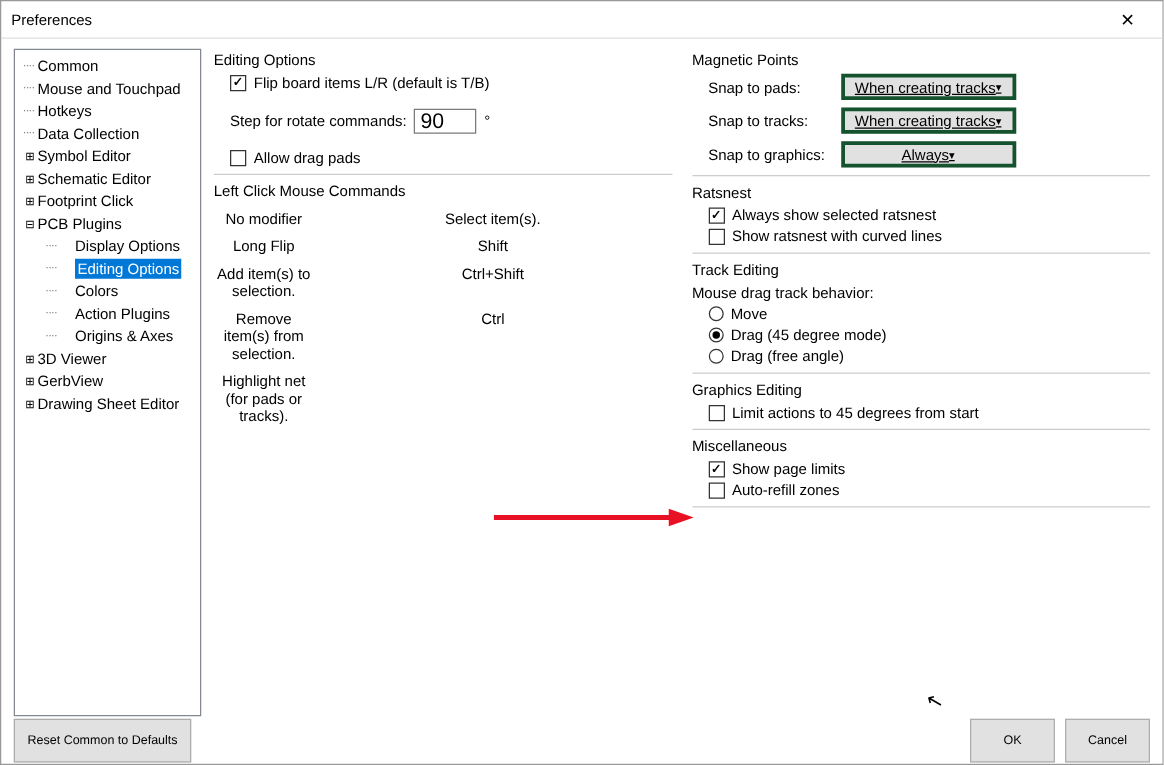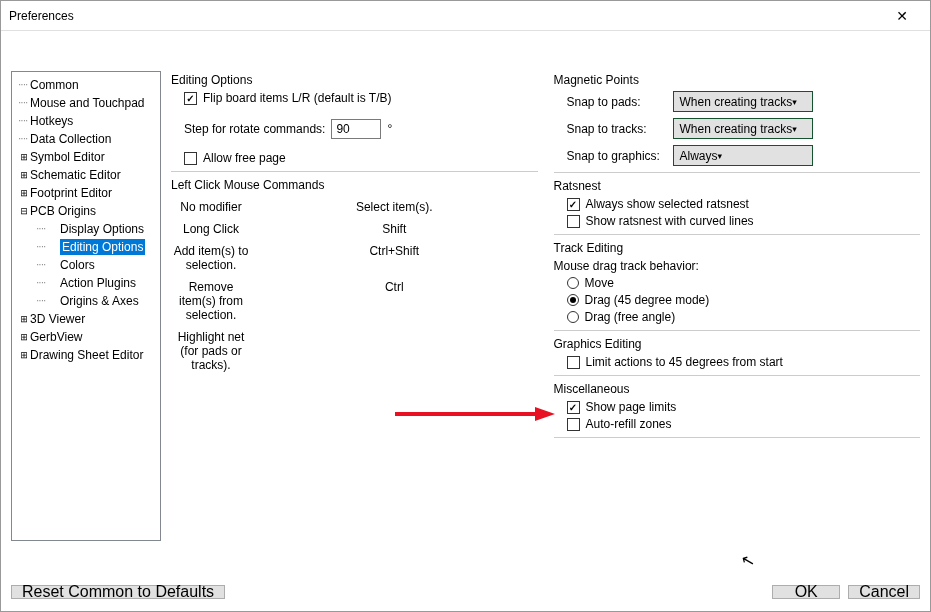--- a/index.html
+++ b/index.html
@@ -14,21 +14,20 @@
     overflow: hidden;
     position: relative;
   }
   .window {
     border: 1px solid #999;
     width: 931px;
     height: 612px;
     display: flex;
     flex-direction: column;
     background: #fff;
-    gap: 32px;
   }
   .titlebar {
     height: 30px;
     display: flex;
     align-items: center;
     padding: 0 8px;
     border-bottom: 1px solid #e0e0e0;
   }
   .titlebar .title { flex: 1; }
   .titlebar .close {
@@ -96,21 +95,21 @@
     justify-content: center;
     font-size: 11px;
     line-height: 11px;
     background: #fff;
   }
   .checkbox.checked::after { content: "✓"; color: #000; font-weight: bold; font-size: 10px; }
   input[type="text"] {
     border: 1px solid #7a7a7a;
     height: 20px;
     padding: 0 4px;
-    font-size: 12px;
+    font-size: 17px;
     font-family: inherit;
   }
   .hr {
     border: none;
     border-top: 1px solid #ccc;
     margin: 6px 0;
   }
   .kb-table { display: grid; grid-template-columns: 80px 1fr; row-gap: 8px; margin-top: 8px; text-align: center;}
   .radio {
     width: 12px; height: 12px;
@@ -121,48 +120,49 @@
     justify-content: center;
     background: #fff;
   }
   .radio.checked::after {
     content: "";
     width: 6px; height: 6px;
     background: #000;
     border-radius: 50%;
   }
   .select {
-    border: 1px solid #14532d;
+    border: 3px solid #14532d;
     background: #e1e1e1;
     height: 21px;
     width: 140px;
     display: inline-flex;
     align-items: center;
     padding: 0 6px;
-    justify-content: flex-start;
+    justify-content: center;
+    text-decoration: underline;
   }
   .select .arrow { font-size: 9px; }
   .label-col { width: 100px; display: inline-block; }
   .footer {
     height: 38px;
     display: flex;
     align-items: center;
     padding: 0 10px;
     gap: 8px;
   }
   .btn {
     border: 1px solid #adadad;
     background: #e1e1e1;
-    height: 14px;
+    height: 35px;
     min-width: 68px;
     padding: 0 10px;
     display: inline-flex;
     align-items: center;
     justify-content: center;
-    font-size: 16px;
+    font-size: 10px;
   }
   .footer .spacer { flex: 1; }
   .arrow-annot {
     position: absolute;
     left: 395px;
     top: 405px;
     width: 160px;
     height: 18px;
     pointer-events: none;
   }
@@ -205,25 +205,25 @@
       <div class="tree-item">
           <span class="expander">⊞</span>
           <span class="label">Symbol Editor</span>
         </div>
       <div class="tree-item">
           <span class="expander">⊞</span>
           <span class="label">Schematic Editor</span>
         </div>
       <div class="tree-item">
           <span class="expander">⊞</span>
-          <span class="label">Footprint Editor</span>
+          <span class="label">Footprint Click</span>
         </div>
       <div class="tree-item">
           <span class="expander">⊟</span>
-          <span class="label">PCB Origins</span>
+          <span class="label">PCB Plugins</span>
         </div>
       <div class="tree-item tree-child">
           <span class="dots">····</span>
           <span class="label">Display Options</span>
         </div>
       <div class="tree-item tree-child selected">
           <span class="dots">····</span>
           <span class="label">Editing Options</span>
         </div>
       <div class="tree-item tree-child">
@@ -259,28 +259,28 @@
           <span class="checkbox checked"></span>
           <span>Flip board items L/R (default is T/B)</span>
         </div>
         <div class="row" style="margin-top:14px">
           <span>Step for rotate commands:</span>
           <input type="text" style="width: 50px;" value="90">
           <span>°</span>
         </div>
         <div class="row" style="margin-top:12px">
           <span class="checkbox"></span>
-          <span>Allow free page</span>
+          <span>Allow drag pads</span>
         </div>
         <hr class="hr">
         <div class="section-title">Left Click Mouse Commands</div>
         <div class="kb-table">
           <div>No modifier</div>
             <div>Select item(s).</div>
-          <div>Long Click</div>
+          <div>Long Flip</div>
           <div>Shift</div>
             <div>Add item(s) to selection.</div>
           <div>Ctrl+Shift</div>
             <div>Remove item(s) from selection.</div>
           <div>Ctrl</div>
             <div>Highlight net (for pads or tracks).</div>
         </div>
       </div>
 
       <div class="col">

